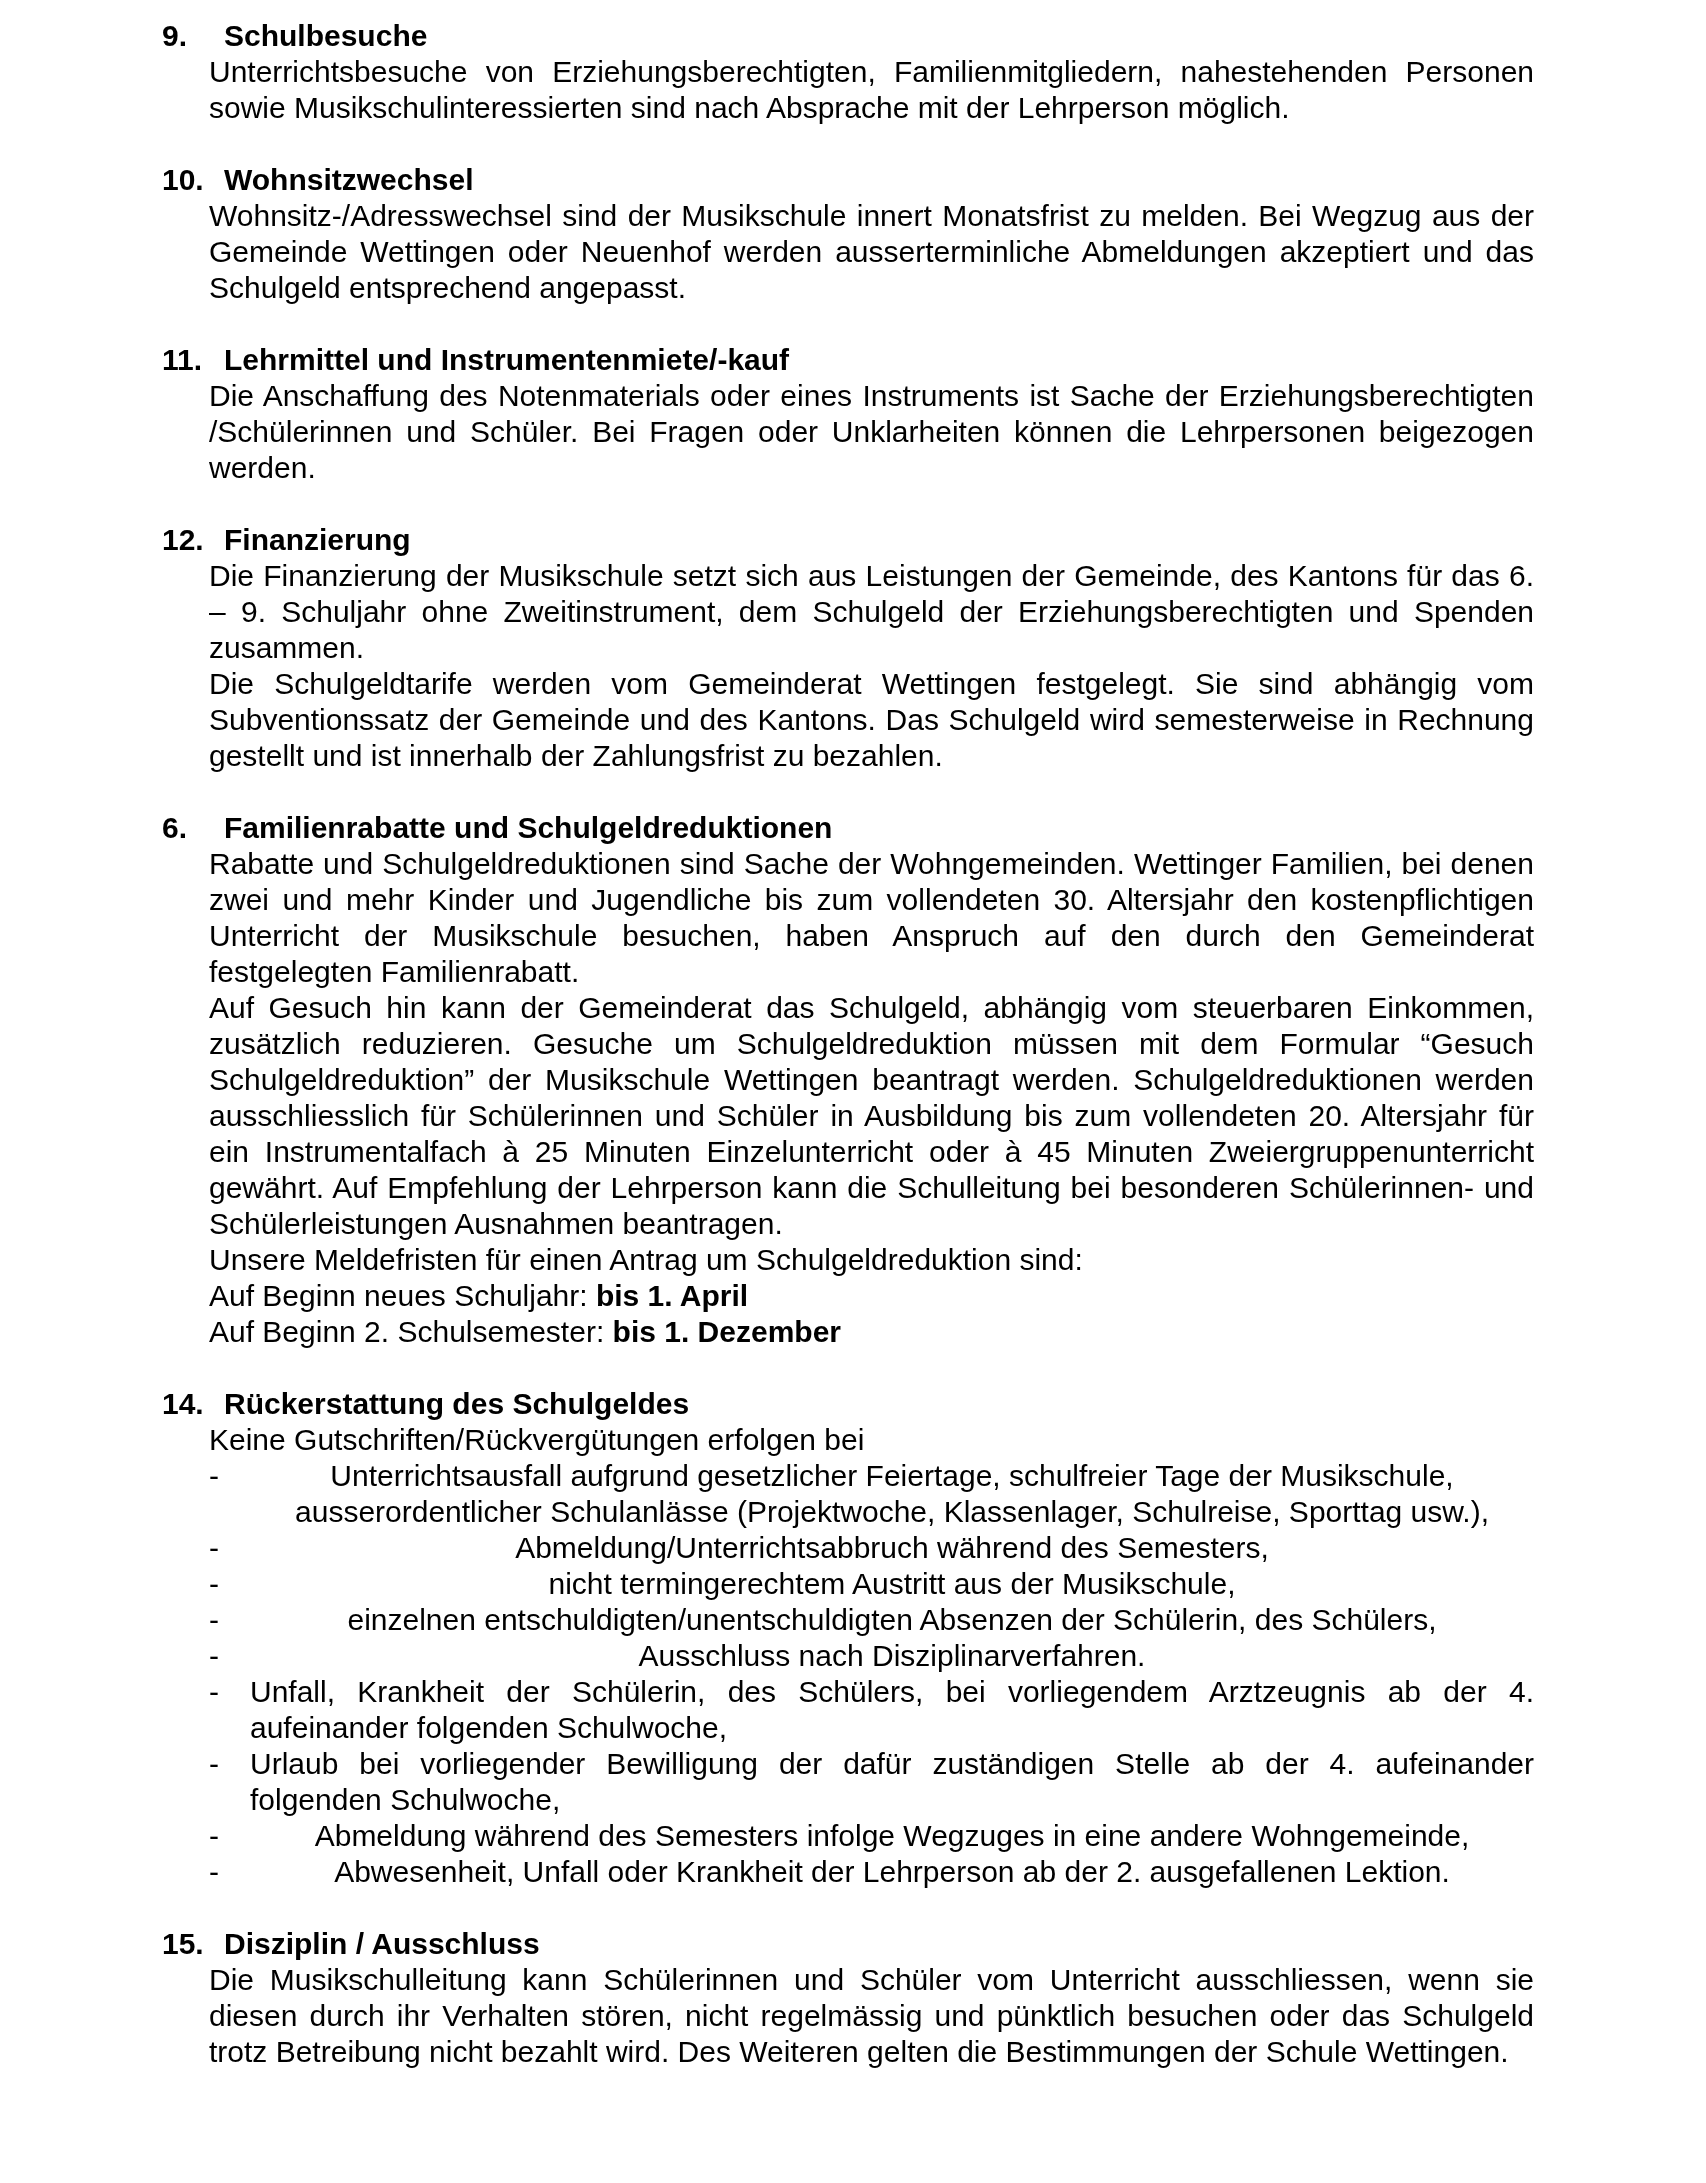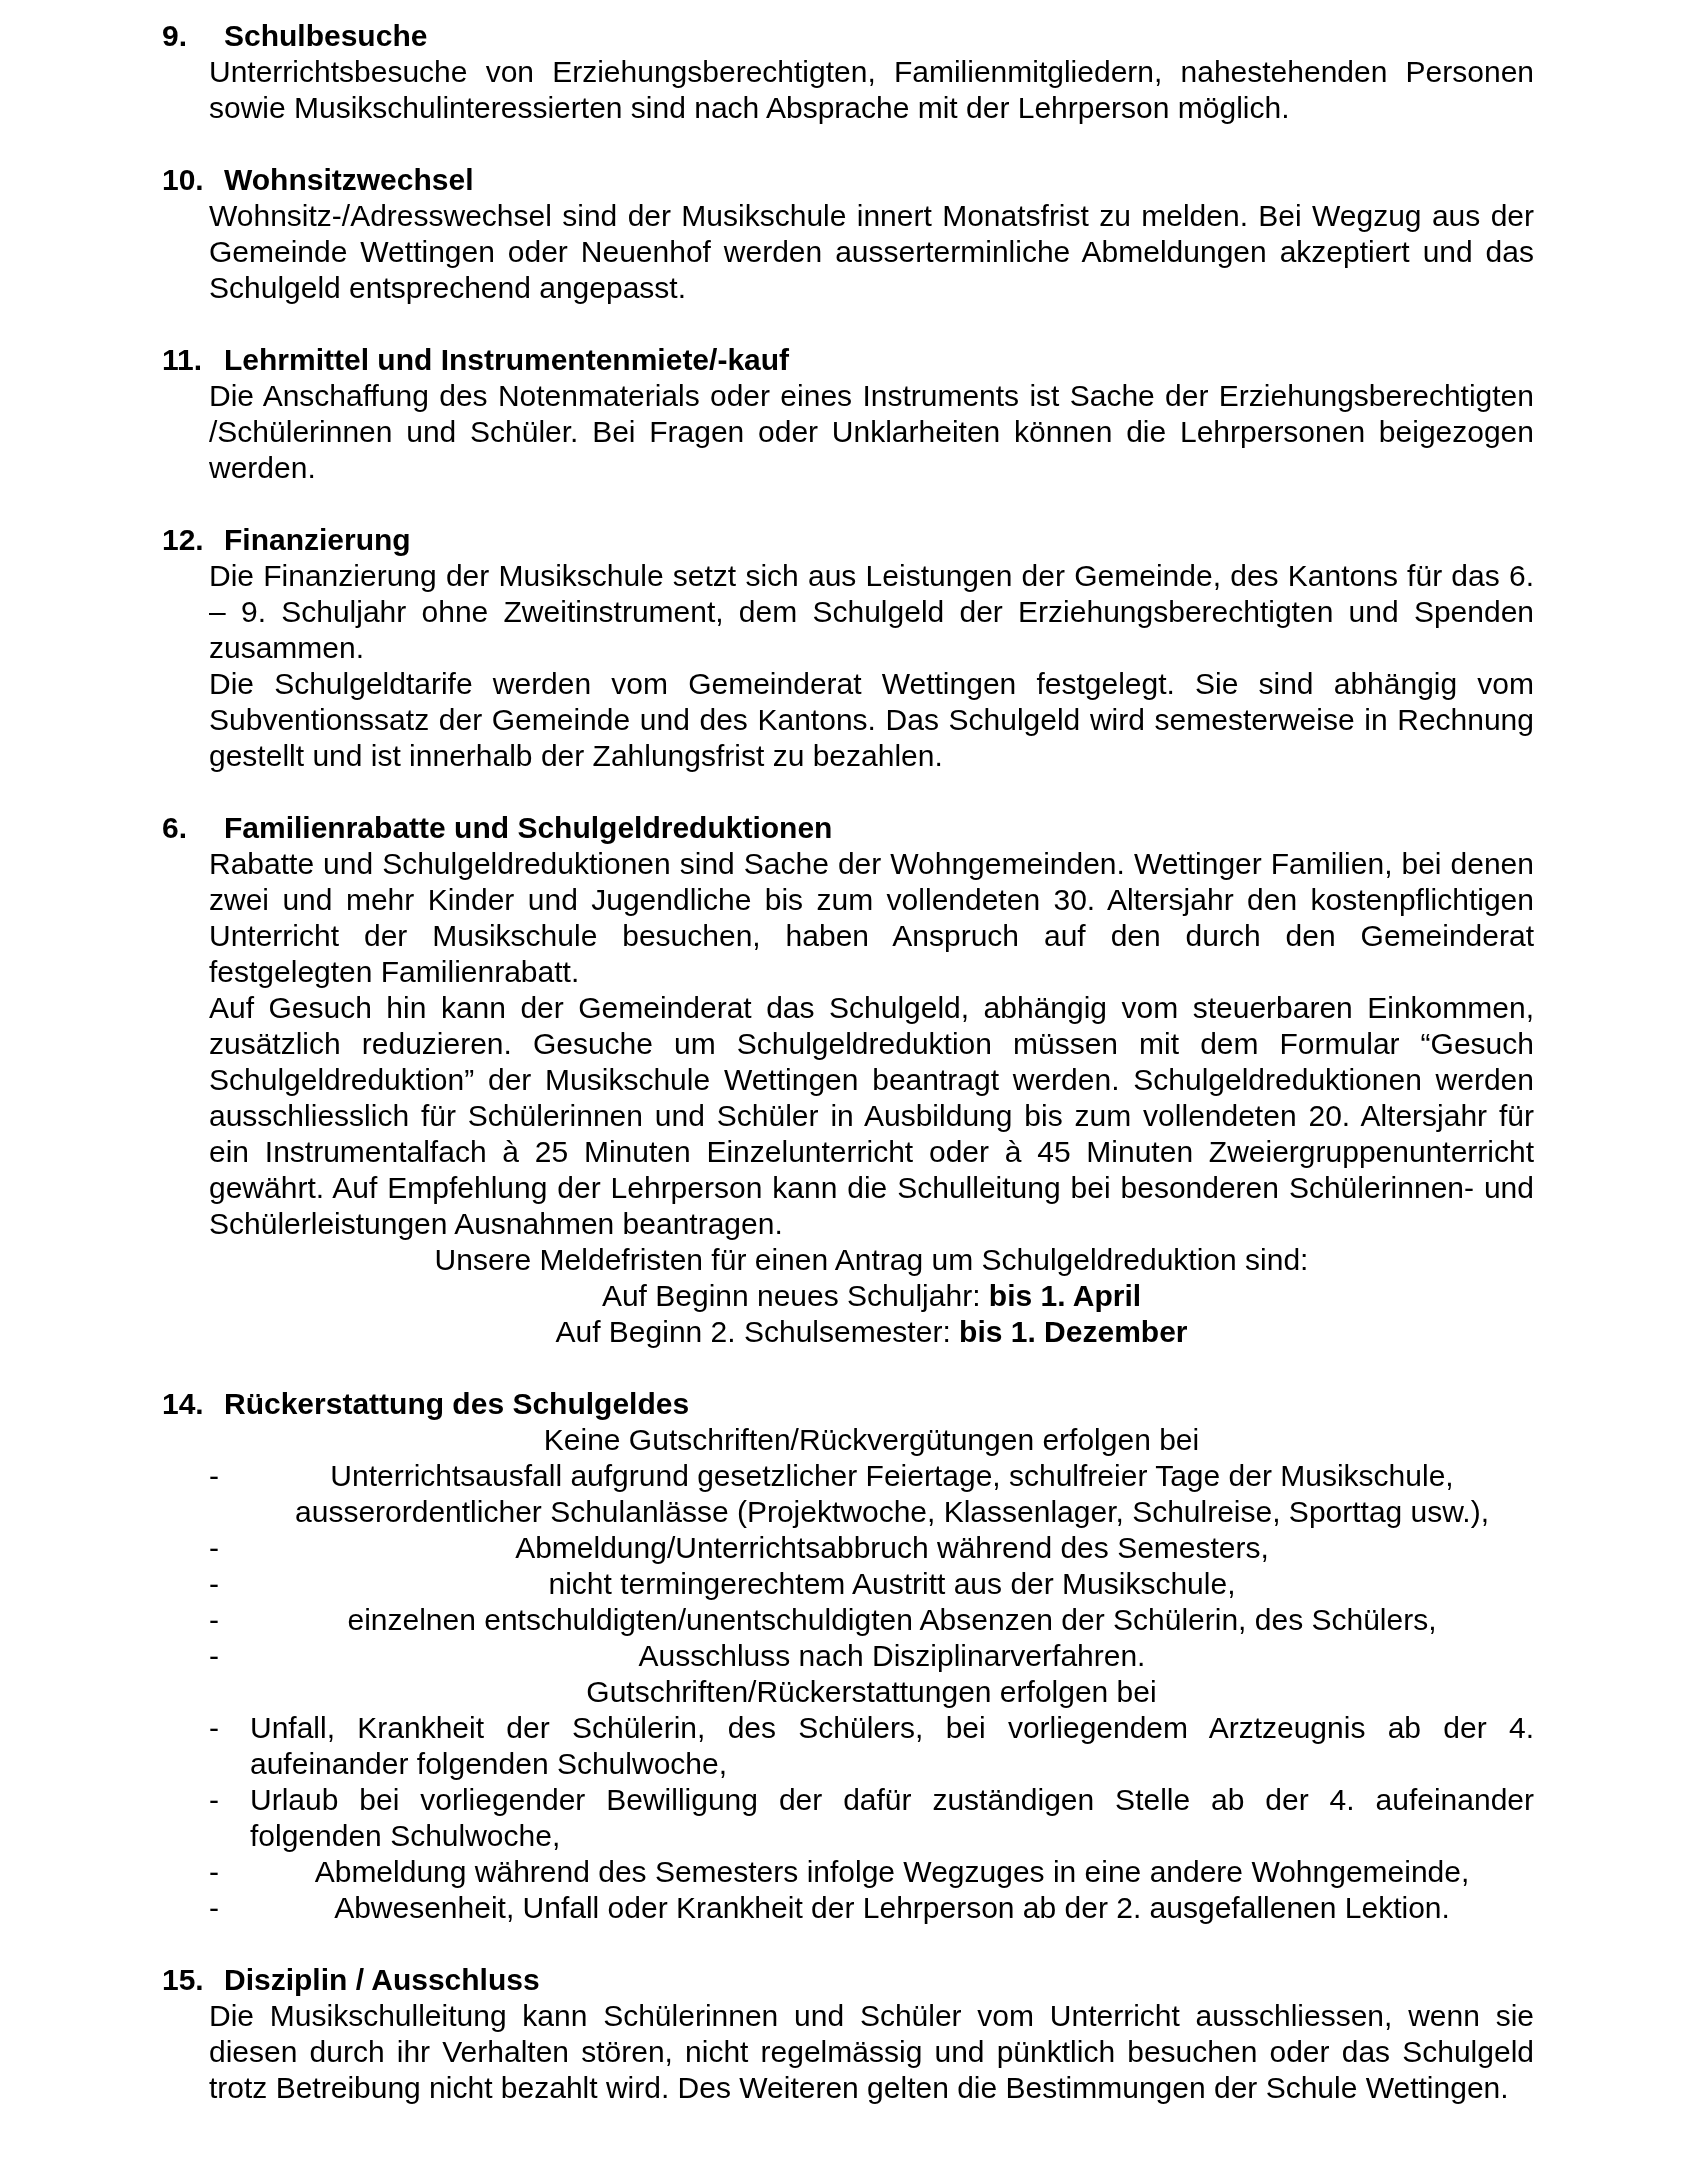--- a/index.html
+++ b/index.html
@@ -19,21 +19,21 @@
     display: flex; align-items: baseline;
     font-size: 30px; line-height: 36px; font-weight: bold;
   }
   .sec-num { width: 62px; flex: 0 0 62px; font-weight: bold; }
   .sec-title { font-weight: bold; }
   .body { margin-left: 47px; }
   .p {
     font-size: 30px; line-height: 36px;
     text-align: justify;
   }
-  .p.nojust { text-align: center; }
+  .p.nojust { text-align: left; }
   .bul {
     display: flex; align-items: baseline;
     font-size: 30px; line-height: 36px;
   }
   .bul .dash { width: 41px; flex: 0 0 41px; }
   .bul .txt { flex: 1; text-align: justify; }
   .bul .txt.nojust { text-align: center; }
   b { font-weight: bold; }
 </style>
 </head>
@@ -120,21 +120,20 @@
         <span class="txt nojust">nicht termingerechtem Austritt aus der Musikschule,</span>
       </div>
       <div class="bul">
         <span class="dash">-</span>
         <span class="txt nojust">einzelnen entschuldigten/unentschuldigten Absenzen der Schülerin, des Schülers,</span>
       </div>
       <div class="bul">
         <span class="dash">-</span>
         <span class="txt nojust">Ausschluss nach Disziplinarverfahren.</span>
       </div>
-      <div class="p nojust">Gutschriften/Rückerstattungen erfolgen bei</div>
       <div class="bul">
         <span class="dash">-</span>
         <span class="txt">Unfall, Krankheit der Schülerin, des Schülers, bei vorliegendem Arztzeugnis ab der 4. aufeinander folgenden Schulwoche,</span>
       </div>
       <div class="bul">
         <span class="dash">-</span>
         <span class="txt">Urlaub bei vorliegender Bewilligung der dafür zuständigen Stelle ab der 4. aufeinander folgenden Schulwoche,</span>
       </div>
       <div class="bul">
         <span class="dash">-</span>

